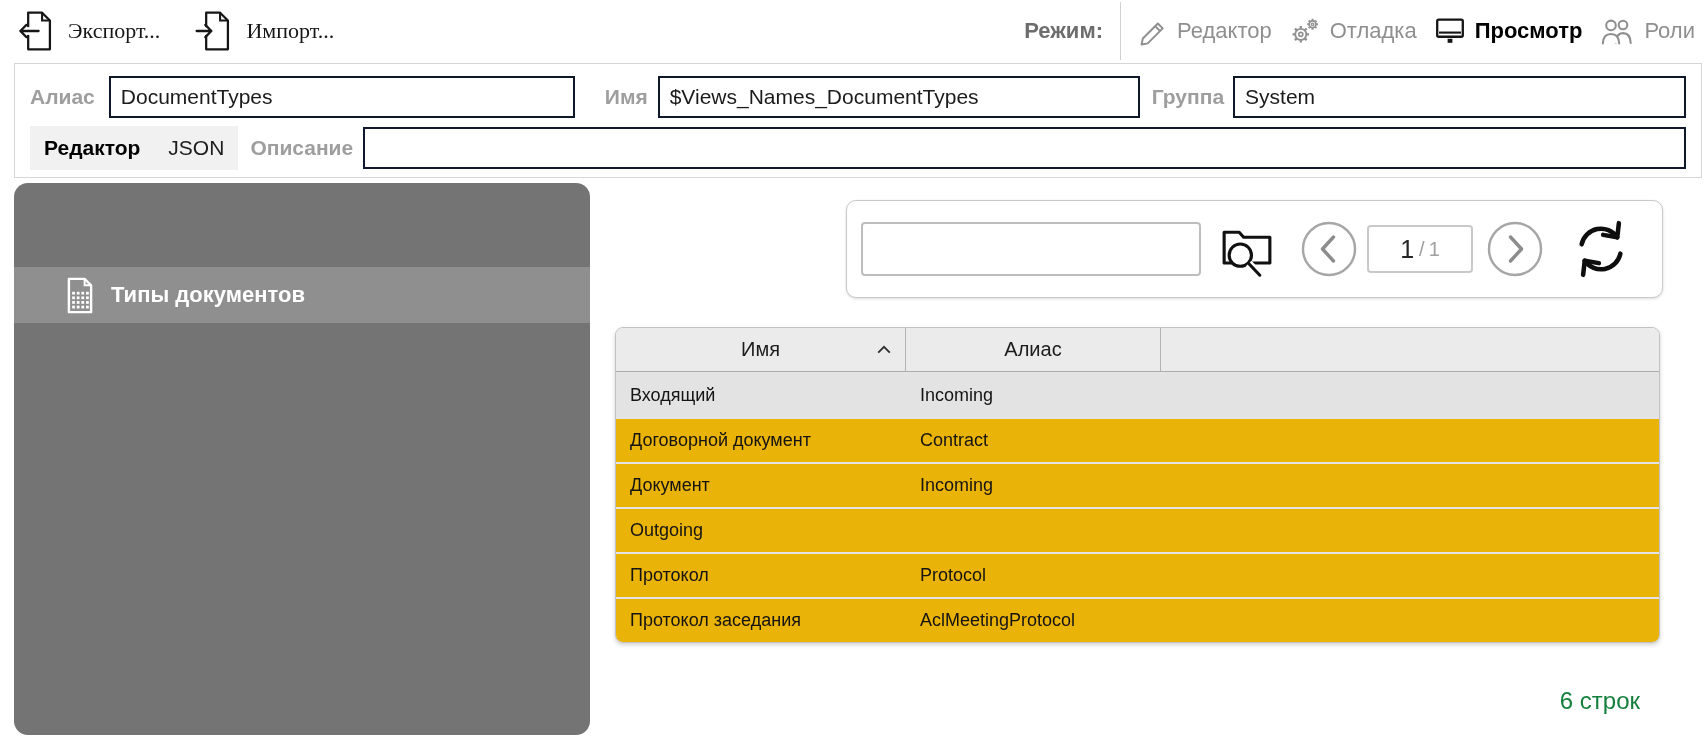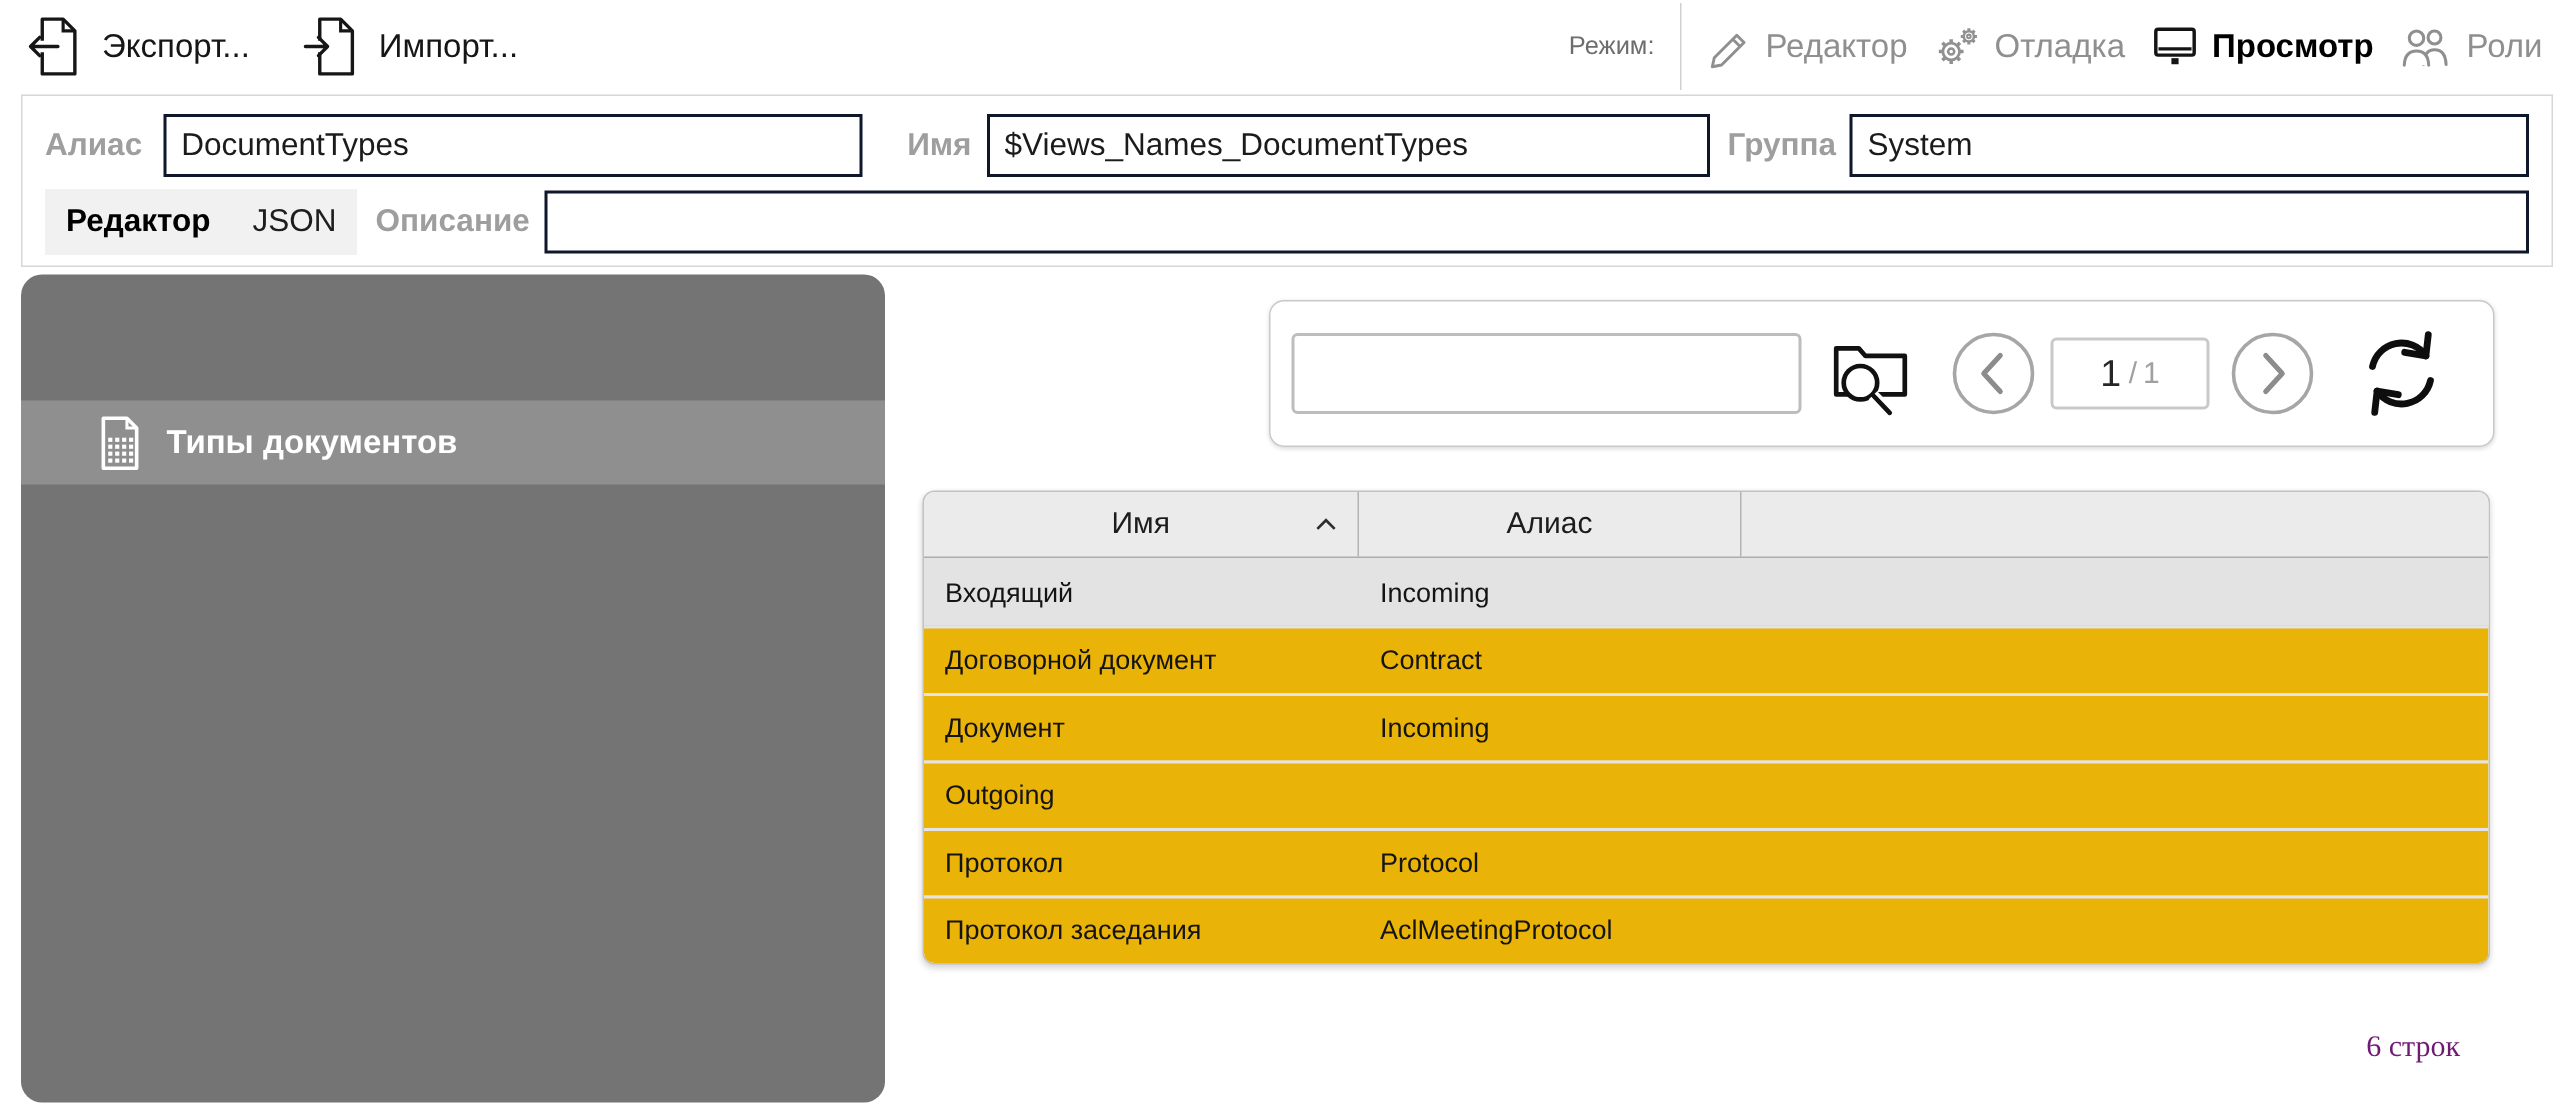--- a/index.html
+++ b/index.html
@@ -4,24 +4,24 @@
 <style>
   * { margin:0; padding:0; box-sizing:border-box; }
   html,body { background:#fff; }
   body { font-family:"Liberation Sans", sans-serif; }
   .app { position:relative; width:1704px; height:737px; background:#fff; overflow:hidden; }
 
   button { background:none; border:none; font-family:inherit; cursor:pointer; }
 
   
   .toolbar { position:absolute; left:0; top:0; width:100%; height:62px; display:flex; align-items:center; padding-left:16px; }
-  .tb-btn { display:flex; align-items:center; gap:12px; font-size:22px; color:#161616; }
+  .tb-btn { display:flex; align-items:center; gap:12px; font-size:22px; color:#161616;font-family:Liberation Serif, serif; }
   .tb-btn + .tb-btn { margin-left:34px; }
   .mode-group { position:absolute; right:9px; top:0; height:62px; display:flex; align-items:center; column-gap:17px; }
-  .mode-caption { font-size:17px; font-weight:400; color:#6d6d6d; }
+  .mode-caption { font-size:22px; font-weight:700; color:#6d6d6d; }
   .v-divider { width:1px; height:58px; background:#d0d0d0; }
   .mode-item { display:flex; align-items:center; gap:9px; font-size:22px; color:#8f8f8f; }
   .mode-item.active { color:#000; font-weight:700; }
 
   
   .form-panel { position:absolute; left:14px; top:63px; width:1688px; height:115px; border:1px solid #d6d6d6; background:#fff; padding:12px 15px 0 15px; }
   .form-row { display:flex; align-items:center; height:42px; margin-bottom:9px; }
   .f-label { font-size:21px; font-weight:700; color:#9e9e9e; white-space:nowrap; }
   .inp { height:42px; border:2px solid #0f172a; font-family:inherit; font-size:21px; color:#1b1b1b; padding:0 10px; background:#fff; outline:none; }
   .lbl-alias { margin-right:14px; }
@@ -61,21 +61,21 @@
   .c1 { width:290px; }
   .c2 { width:255px; }
   .c3 { flex:1; }
   .th.c1, .th.c2 { border-right:1px solid #b3b3b3; }
   .sort { position:absolute; right:13px; top:16px; }
   .trow { display:flex; align-items:center; height:45px; background:#eab308; border-top:2px solid #e4e4e4; cursor:pointer; }
   .trow.selected { background:#e3e3e3; }
   .trow:first-of-type { border-top:none; }
   .td { font-size:18px; color:#141414; padding-left:14px; white-space:nowrap; overflow:hidden; }
 
-  .row-count { position:absolute; top:687px; right:64px; font-size:20px; color:#701a75;font-family:Liberation Serif, serif; }
+  .row-count { position:absolute; top:687px; right:64px; font-size:24px; color:#15803d; }
 </style>
 </head>
 <body>
 
 <div class="app">
 
   <header class="toolbar">
     <button class="tb-btn">
       <svg width="40" height="44" viewBox="0 0 46 48">
         <path d="M14 3 H30 L39 12 V45 H14 Z" fill="#fff" stroke="#161616" stroke-width="2.6" stroke-linejoin="round"></path>

